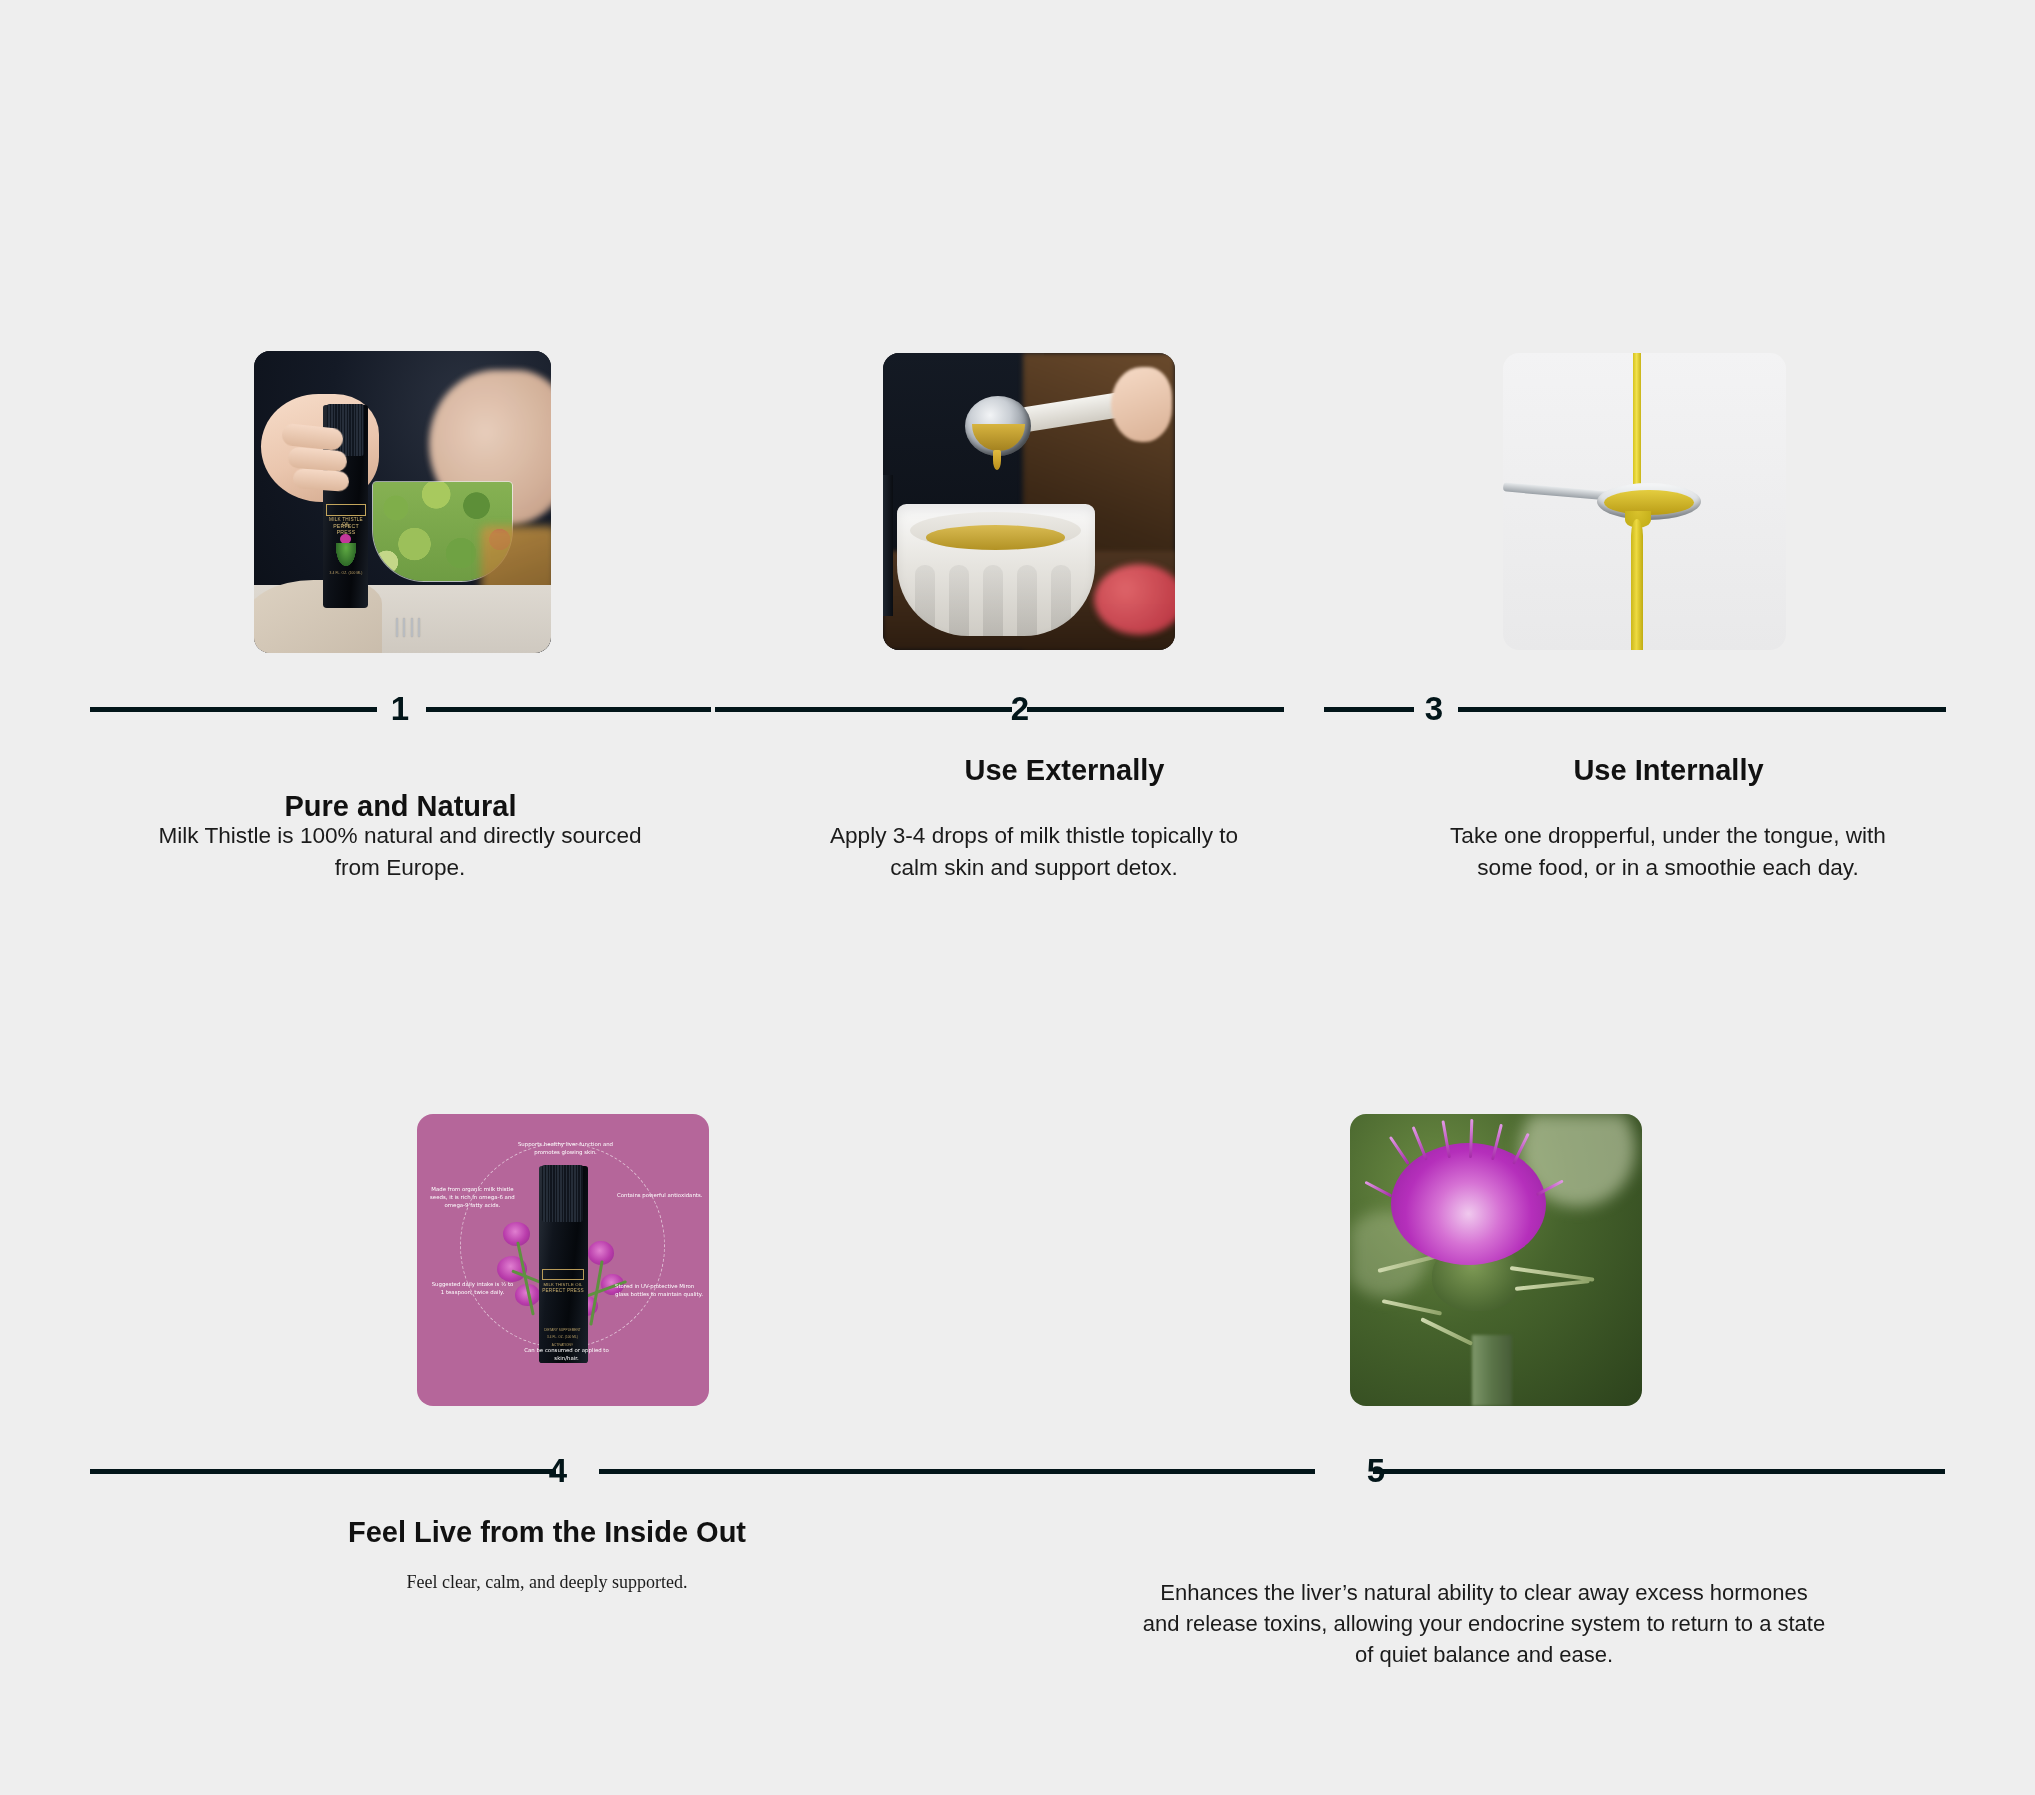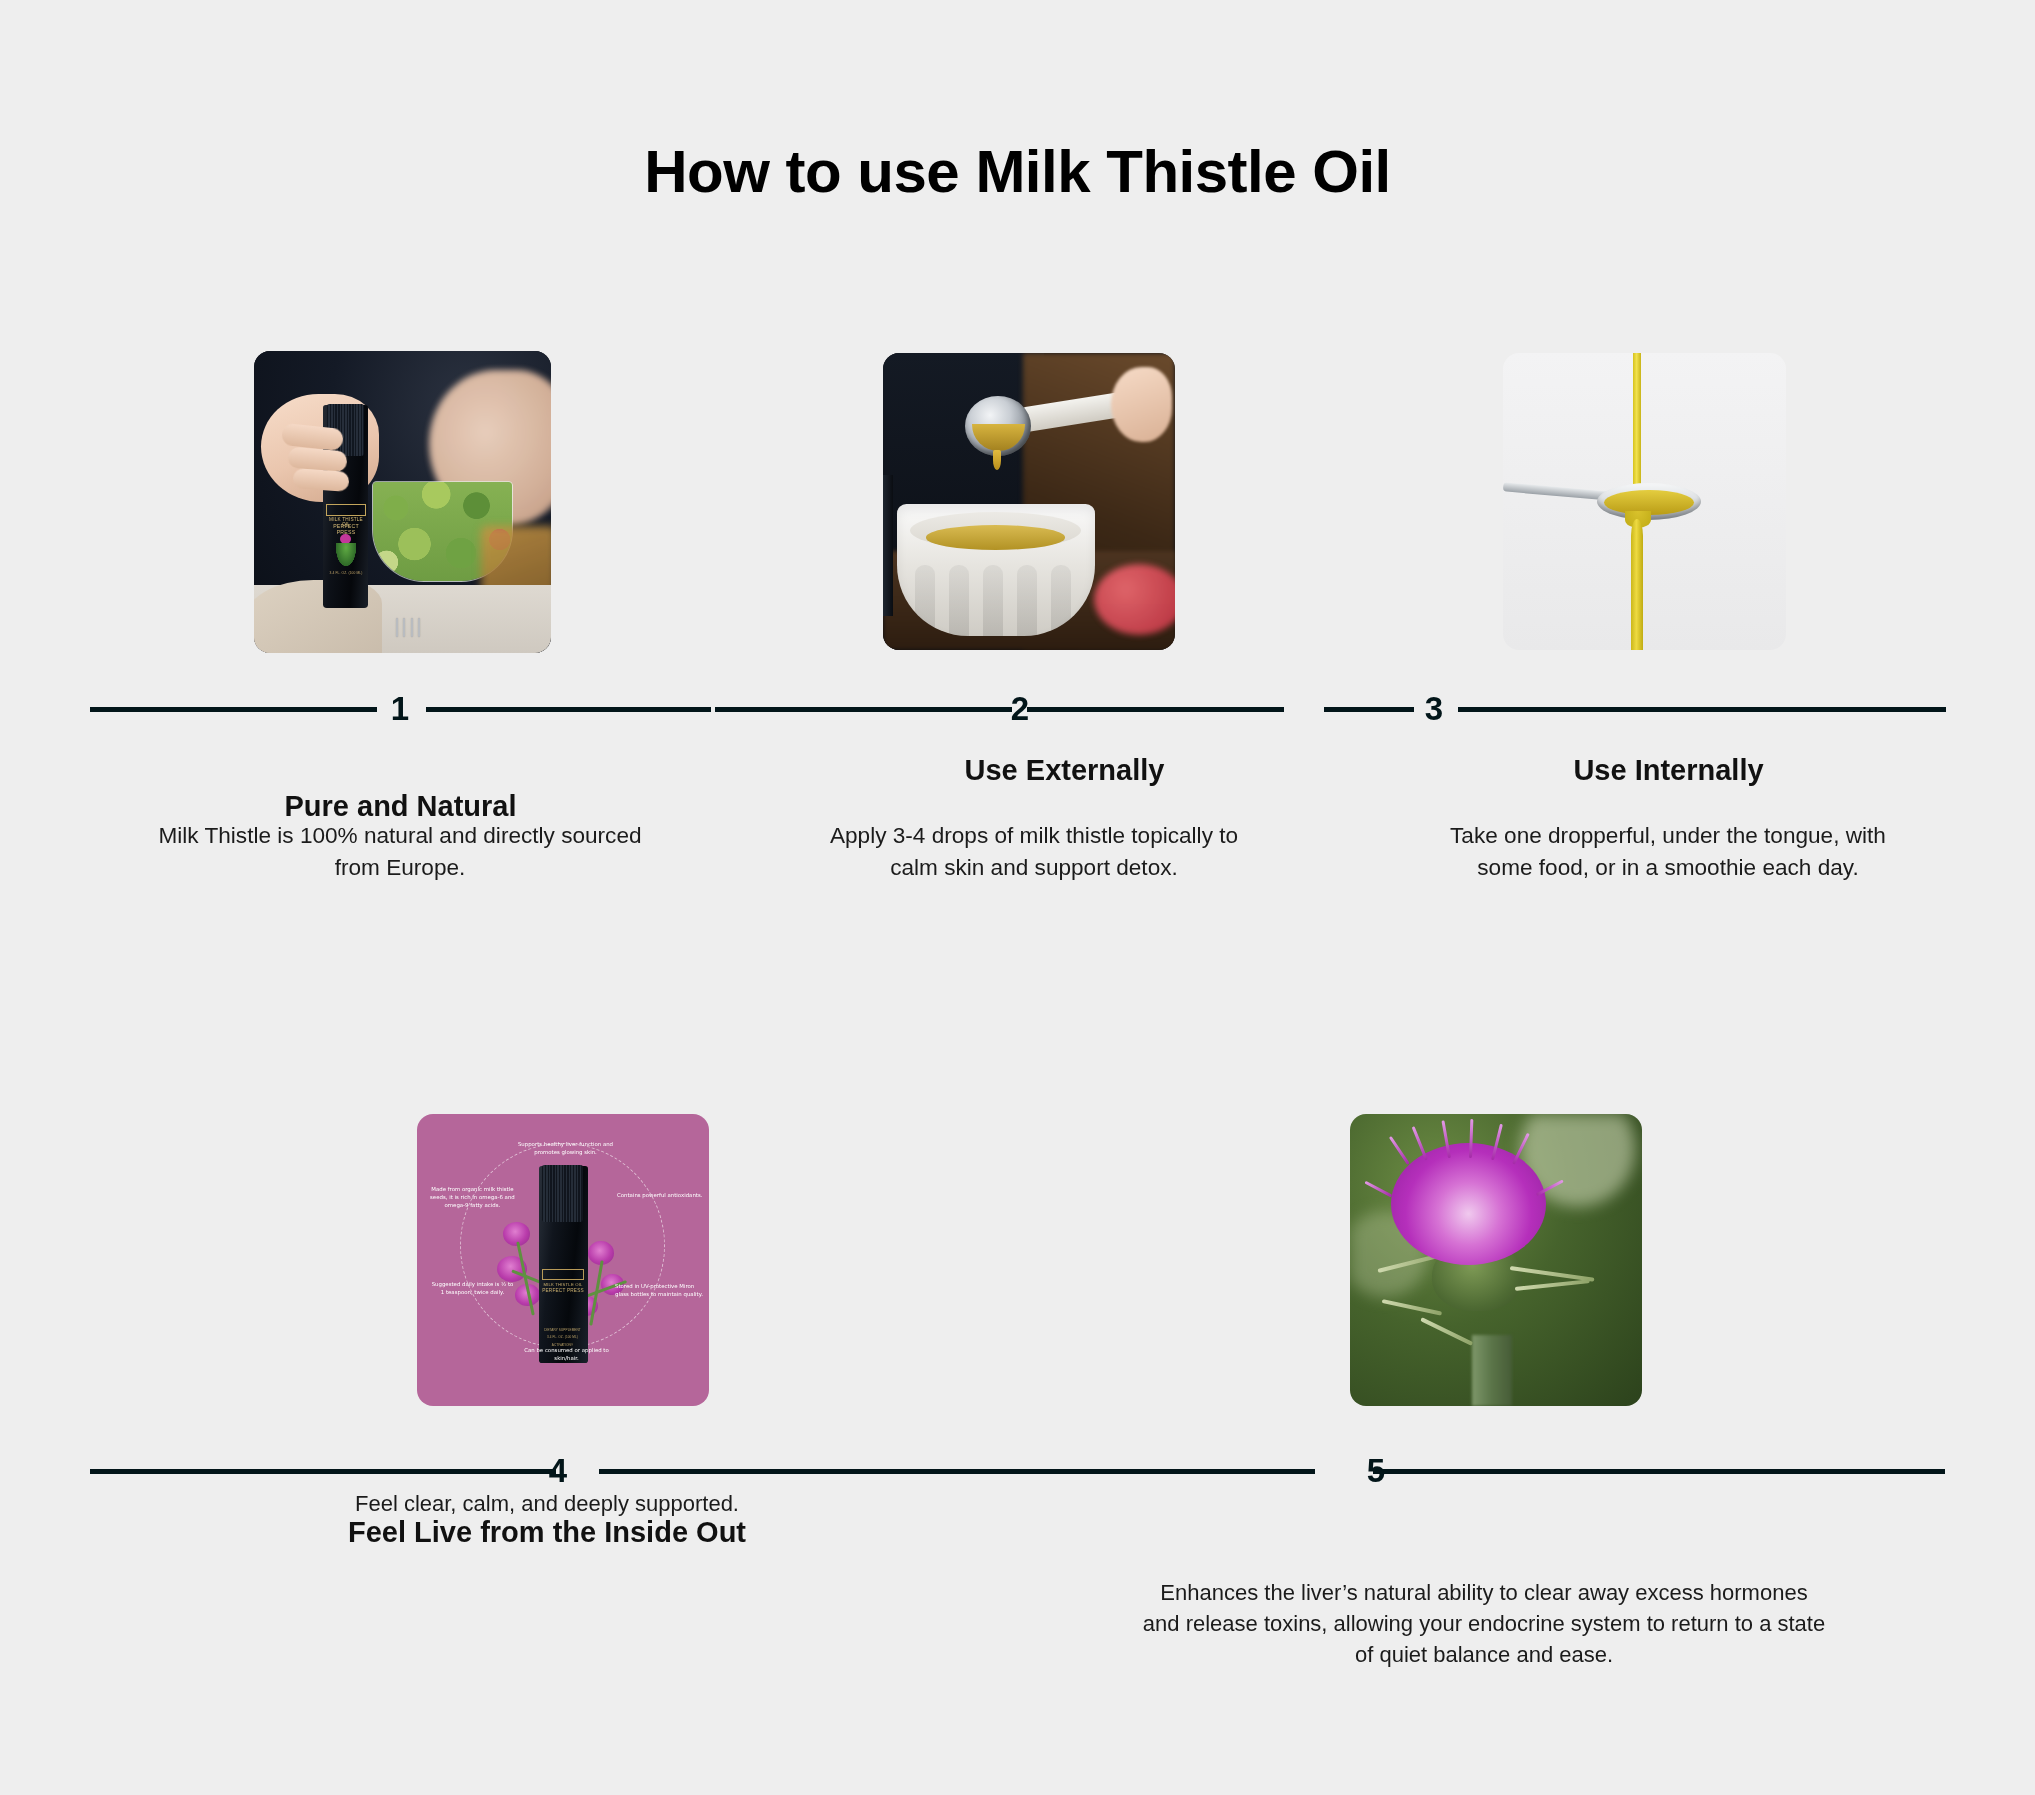--- a/index.html
+++ b/index.html
@@ -215,21 +215,20 @@
   .step-head { position:absolute; text-align:center; font-size:29px; font-weight:700;
     color:#111111; }
   .step-body { position:absolute; text-align:center; font-size:22.6px; line-height:1.42;
     color:#1b1b1b; }
 </style>
 </head>
 <body>
 
 <div class="page">
 
-  <div class="title">How to use Milk Thistle Oil</div>
 
   <div class="thumb t1">
     <div class="sweater"></div>
     <div class="skinarm"></div>
     <div class="bowl">
       <div class="greens"></div>
     </div>
     <div class="blur-right"></div>
     <div class="table"></div>
     <div class="napkin"></div>
@@ -365,18 +364,18 @@
 
   <div class="divider divider-bottom">
     <div class="seg" style="left:90px;  width:466px;"></div>
     <div class="seg" style="left:599px; width:716px;"></div>
     <div class="seg" style="left:1373px; width:572px;"></div>
     <div class="num" style="left:537px;">4</div>
     <div class="num" style="left:1355px;">5</div>
   </div>
 
   <div class="step-head" style="left:203px; top:1516px; width:688px;">Feel Live from the Inside Out</div>
-  <div class="step-body" style="left:203px; top:1488px; width:688px; font-size:22px;">Feel clear, calm, and deeply supported.</div>
+  <div class="step-body" style="left:203px; top:1570px; width:688px; font-size:18px;font-family:Liberation Serif, serif;">Feel clear, calm, and deeply supported.</div>
 
   <div class="step-body" style="left:1140px; top:1577px; width:688px; font-size:22px;">Enhances the liver’s natural ability to clear away excess hormones and release toxins, allowing your endocrine system to return to a state of quiet balance and ease.</div>
 
 </div>
 
 
 </body></html>

